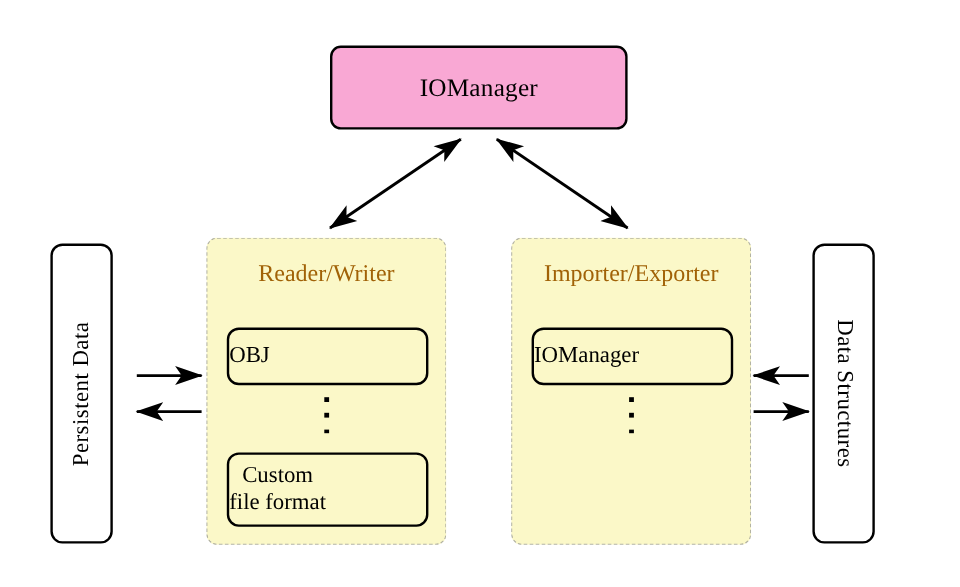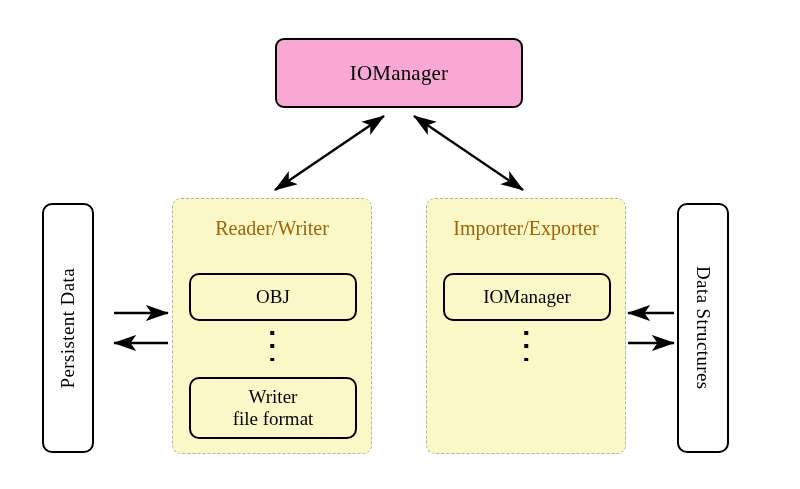--- a/index.html
+++ b/index.html
@@ -99,21 +99,21 @@
   .inner-box {
     position: absolute;
     box-sizing: border-box;
     left: 16px;
     width: 168px;
     border: 2.6px solid #000000;
     border-radius: 10px;
     background: #fbf8c8;
     display: flex;
     align-items: center;
-    justify-content: center;
+    justify-content: flex-start;
     text-align: center;
     line-height: 1.15;
     font-size: 19px;
     color: #000000;
   }
   .inner-top {
     top: 74px;
     height: 48px;
   }
   .inner-bottom {
@@ -198,21 +198,21 @@
     </div>
 
     <div class="ellipsis">
       <span></span>
         <span></span>
         <span></span>
     </div>
 
     <div class="inner-box inner-bottom">
       <span>
-        <span>Writer</span><br>
+        <span>Custom</span><br>
         <span>file format</span>
       </span>
     </div>
   </div>
 
   <div class="panel panel-right">
     <div class="panel-title">Importer/Exporter</div>
 
     <div class="inner-box inner-top">
       <span>IOManager</span>

